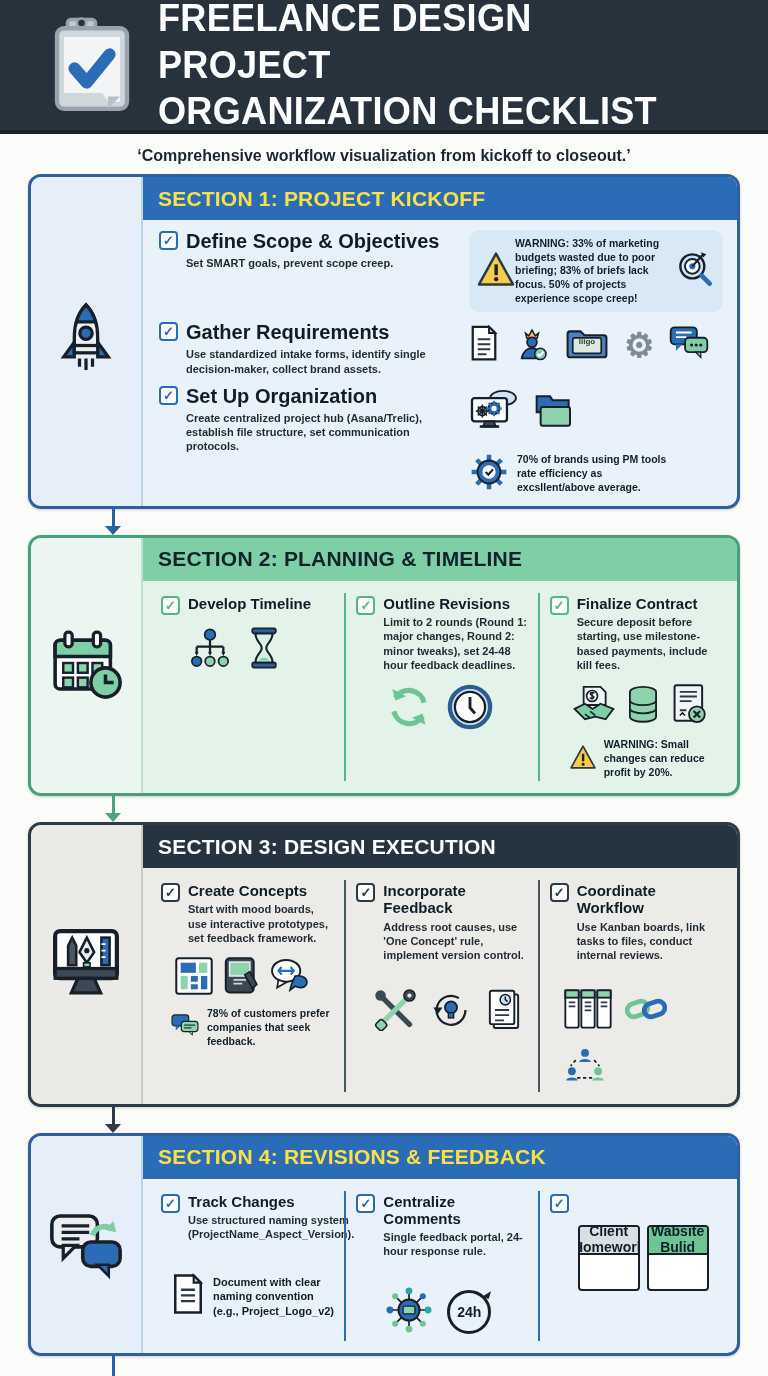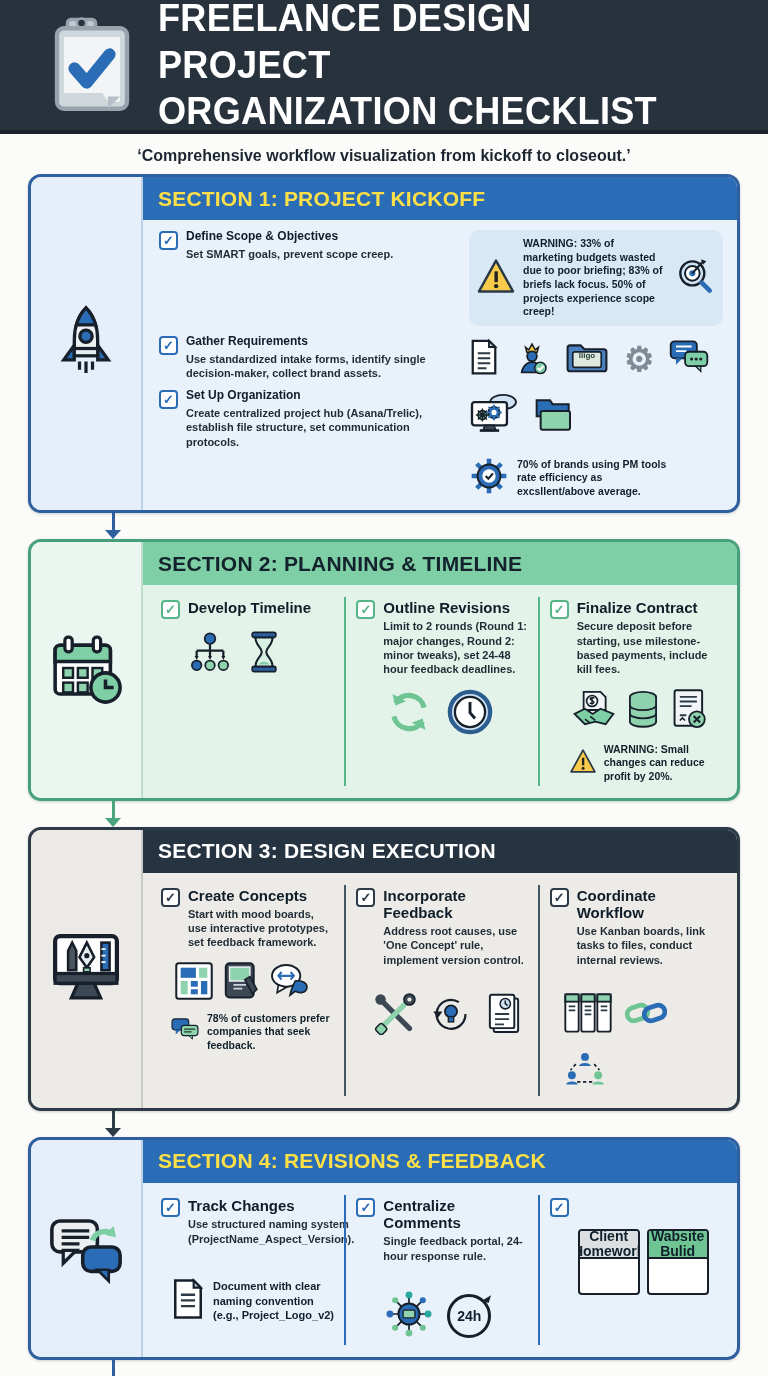--- a/index.html
+++ b/index.html
@@ -28,27 +28,27 @@
 .blue .card-head{background:#2a6cb5;color:#fde047}
 .green .card-head{background:#7ecfa5;color:#13222c}
 .dark .card-head{background:#263340;color:#fff}
 
 
 .check-item{display:flex;gap:8px;align-items:flex-start}
 .cb{width:19px;height:19px;border:2px solid;border-radius:4px;background:#fff;display:flex;align-items:center;justify-content:center;font-size:13px;font-weight:bold;flex:none;margin-top:1px}
 .blue .cb{border-color:#2a6cb5;color:#2a6cb5}
 .green .cb{border-color:#57b488;color:#57b488}
 .dark .cb{border-color:#2c3b47;color:#2c3b47}
-.it{font-size:12px;font-weight:bold;color:#0e1d28;line-height:1.15}
+.it{font-size:20px;font-weight:bold;color:#0e1d28;line-height:1.15}
 .ds{font-size:11px;font-weight:bold;color:#1f2b34;line-height:1.3;margin-top:3px}
 
 
 .s1-body{padding:10px 14px 10px 16px;display:flex;flex-direction:column;gap:9px}
 .s1-row{display:grid;grid-template-columns:300px 1fr;align-items:flex-start;column-gap:10px}
-.warn{background:#d9e8f5;border-radius:10px;display:flex;align-items:center;gap:8px;padding:7px 8px}
+.warn{background:#d9e8f5;border-radius:10px;display:flex;align-items:center;padding:7px 8px}
 .warn-text{font-size:10.5px;font-weight:bold;line-height:1.3;color:#10202b}
 .icon-row{display:flex;align-items:center;gap:15px;padding-top:4px;flex-wrap:wrap}
 .stat{font-size:10.5px;font-weight:bold;line-height:1.3;color:#10202b}
 .stat-group{display:flex;align-items:center;gap:8px}
 
 
 .cols{flex:1;display:grid;grid-template-columns:1fr 1fr 1fr;padding:12px 6px 12px 8px}
 .col{padding:2px 10px;min-width:0;display:flex;flex-direction:column;gap:8px}
 .blue .col + .col{border-left:2px solid #2a6cb5}
 .green .col + .col{border-left:2px solid #57b488}

